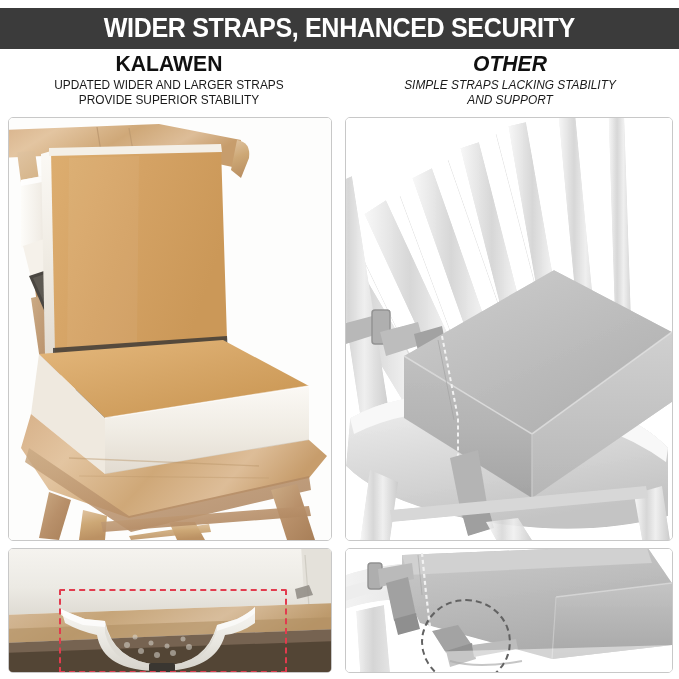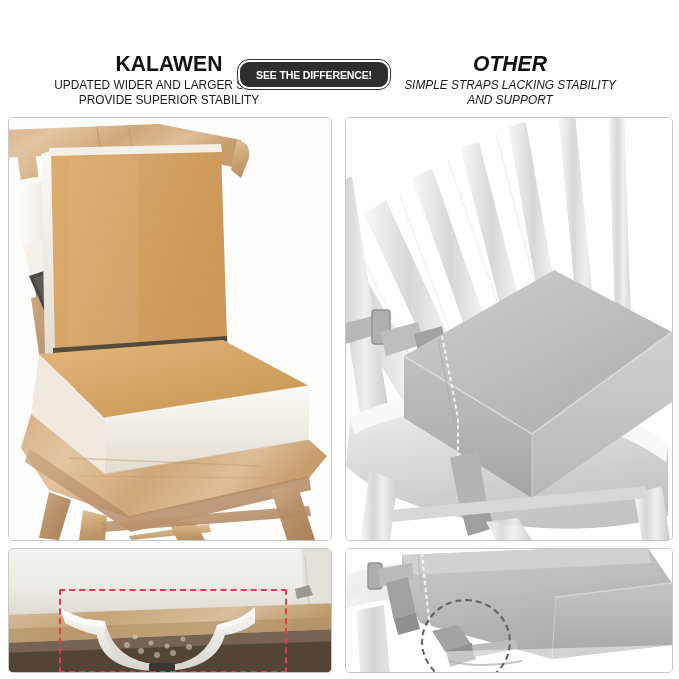--- a/index.html
+++ b/index.html
@@ -91,42 +91,42 @@
     border:2.5px dashed #e23b4e;
     border-radius:50%;
     pointer-events:none;
   }
 </style>
 </head>
 <body>
 
 <div class="page">
 
+  <div class="banner">
+    <div class="banner-title">WIDER STRAPS, ENHANCED SECURITY</div>
+  </div>
 
   <div class="headrow">
 
     <div class="col-head left">
       <div class="brand">KALAWEN</div>
       <div class="sub">
         <span>UPDATED WIDER AND LARGER STRAPS</span>
         <span>PROVIDE SUPERIOR STABILITY</span>
       </div>
     </div>
 
     <div class="col-head right">
       <div class="brand">OTHER</div>
       <div class="sub">
         <span>SIMPLE STRAPS LACKING STABILITY</span>
         <span>AND SUPPORT</span>
       </div>
     </div>
 
-    <div class="badge">
-      <span class="badge-text">SEE THE DIFFERENCE!</span>
-    </div>
   </div>
 
   <div class="panel p-tl">
     <div class="scene">
 
       <svg width="322" height="422" viewBox="0 0 322 422" style="position:absolute;left:0;top:0;">
         <defs>
           <linearGradient id="wdA" x1="0" y1="0" x2="1" y2="0.3">
             <stop offset="0" stop-color="#d7b189"></stop>
               <stop offset="0.25" stop-color="#e3c5a1"></stop>

